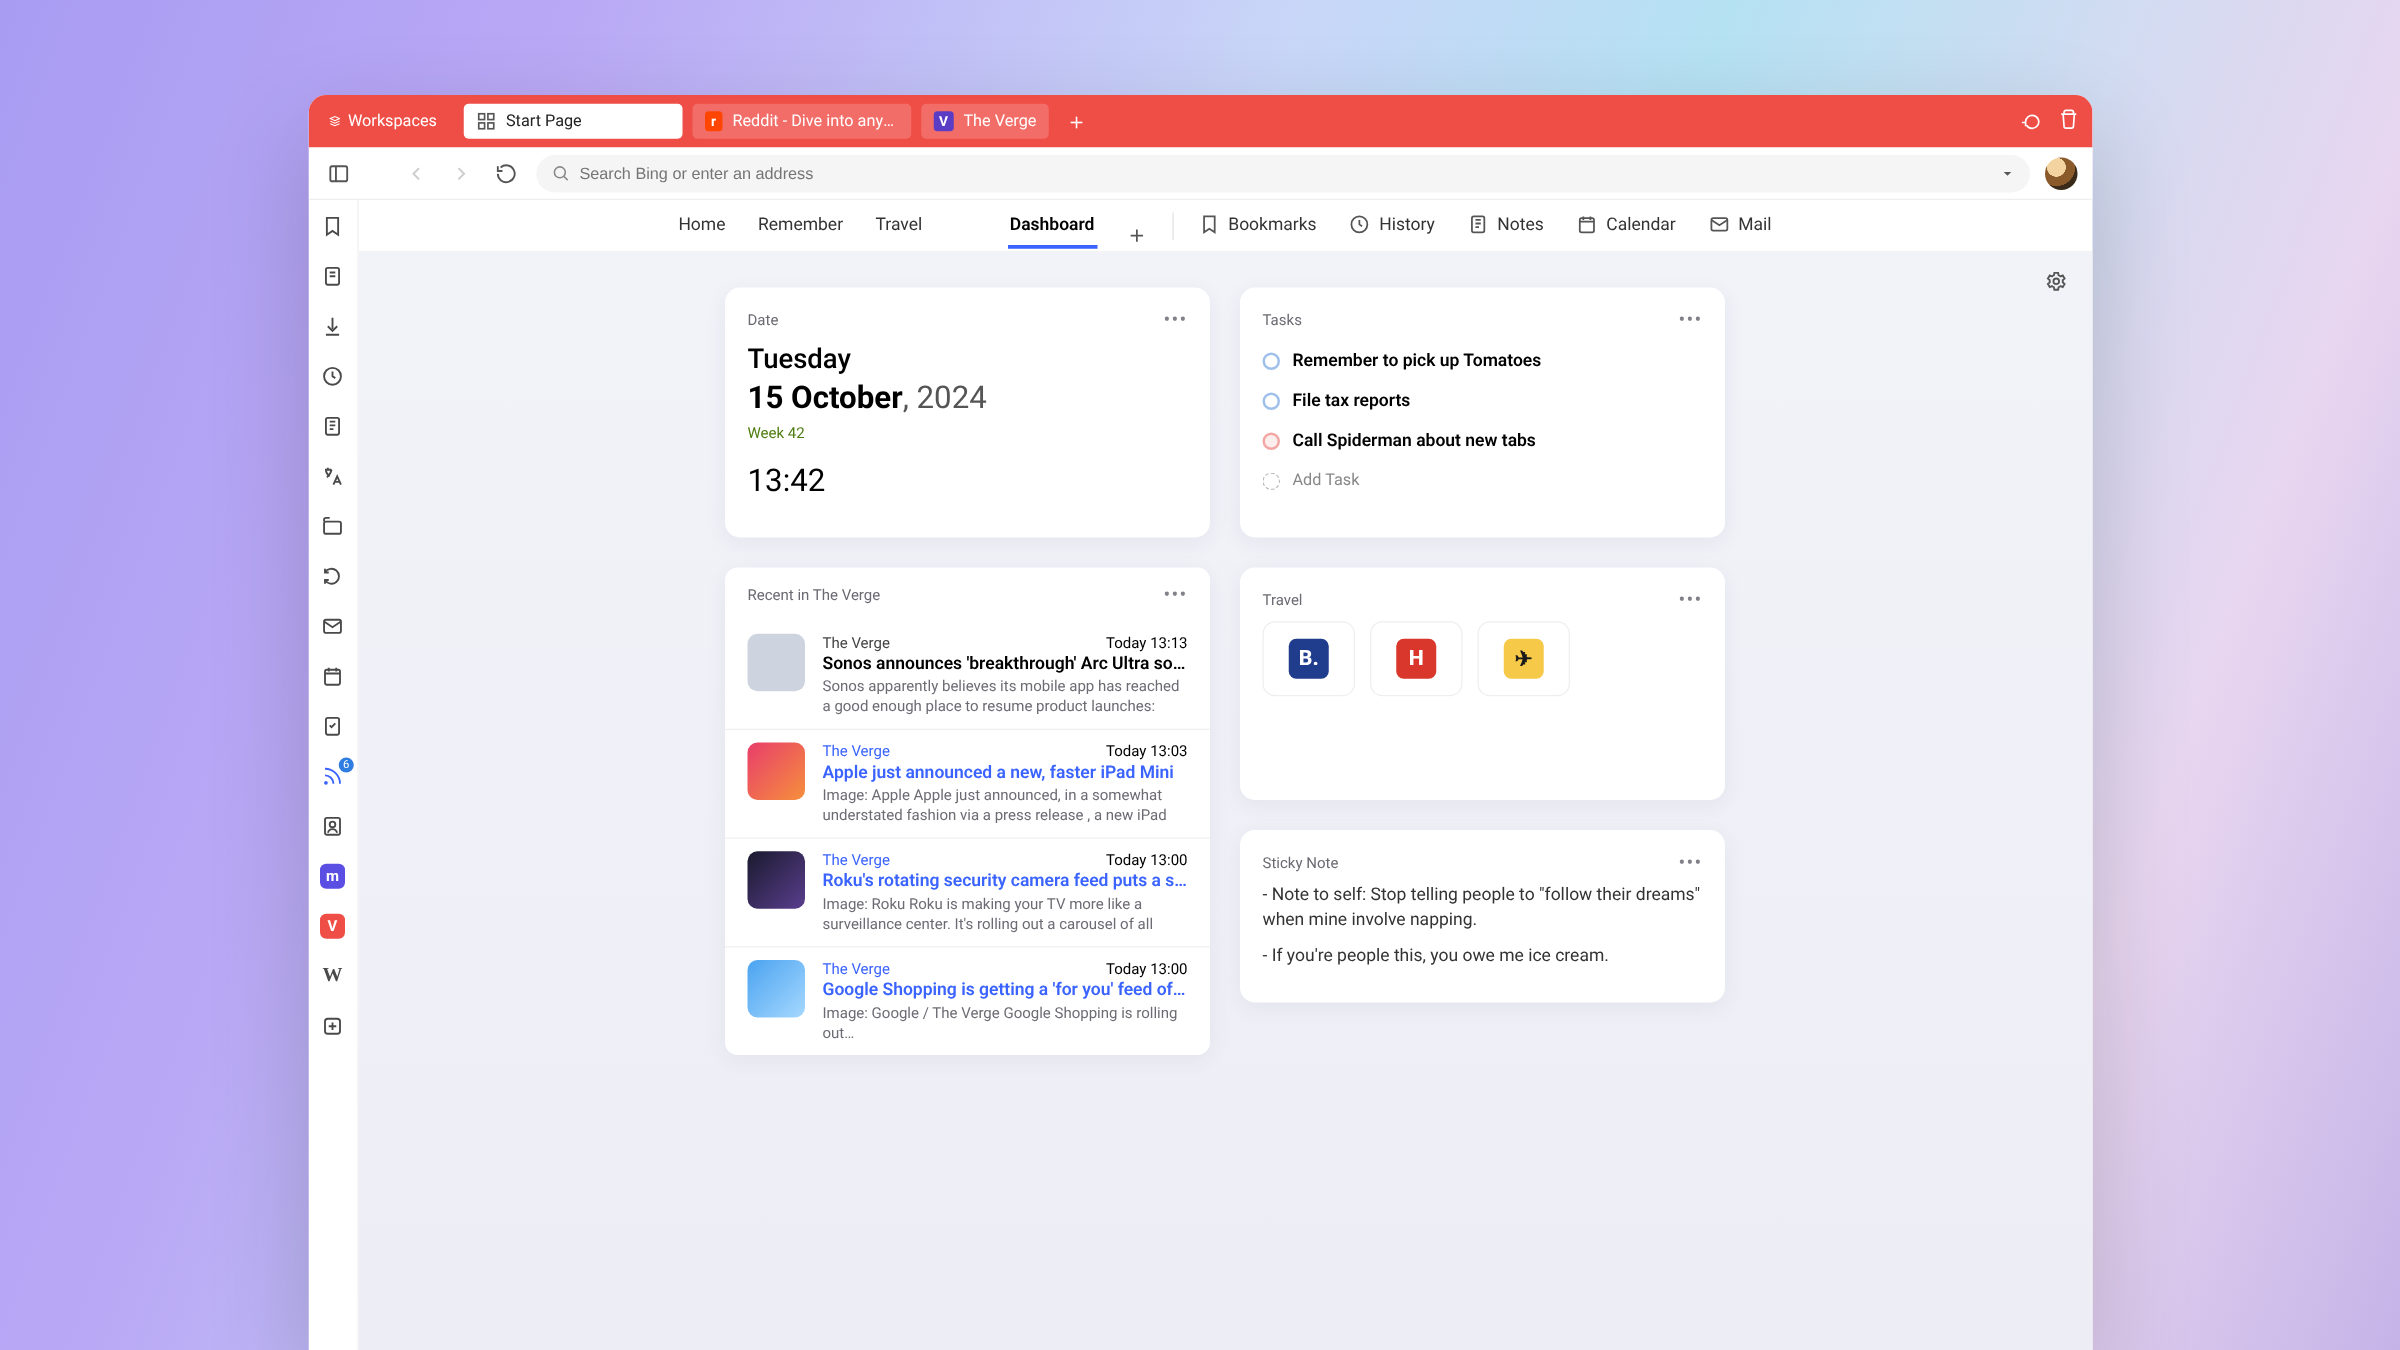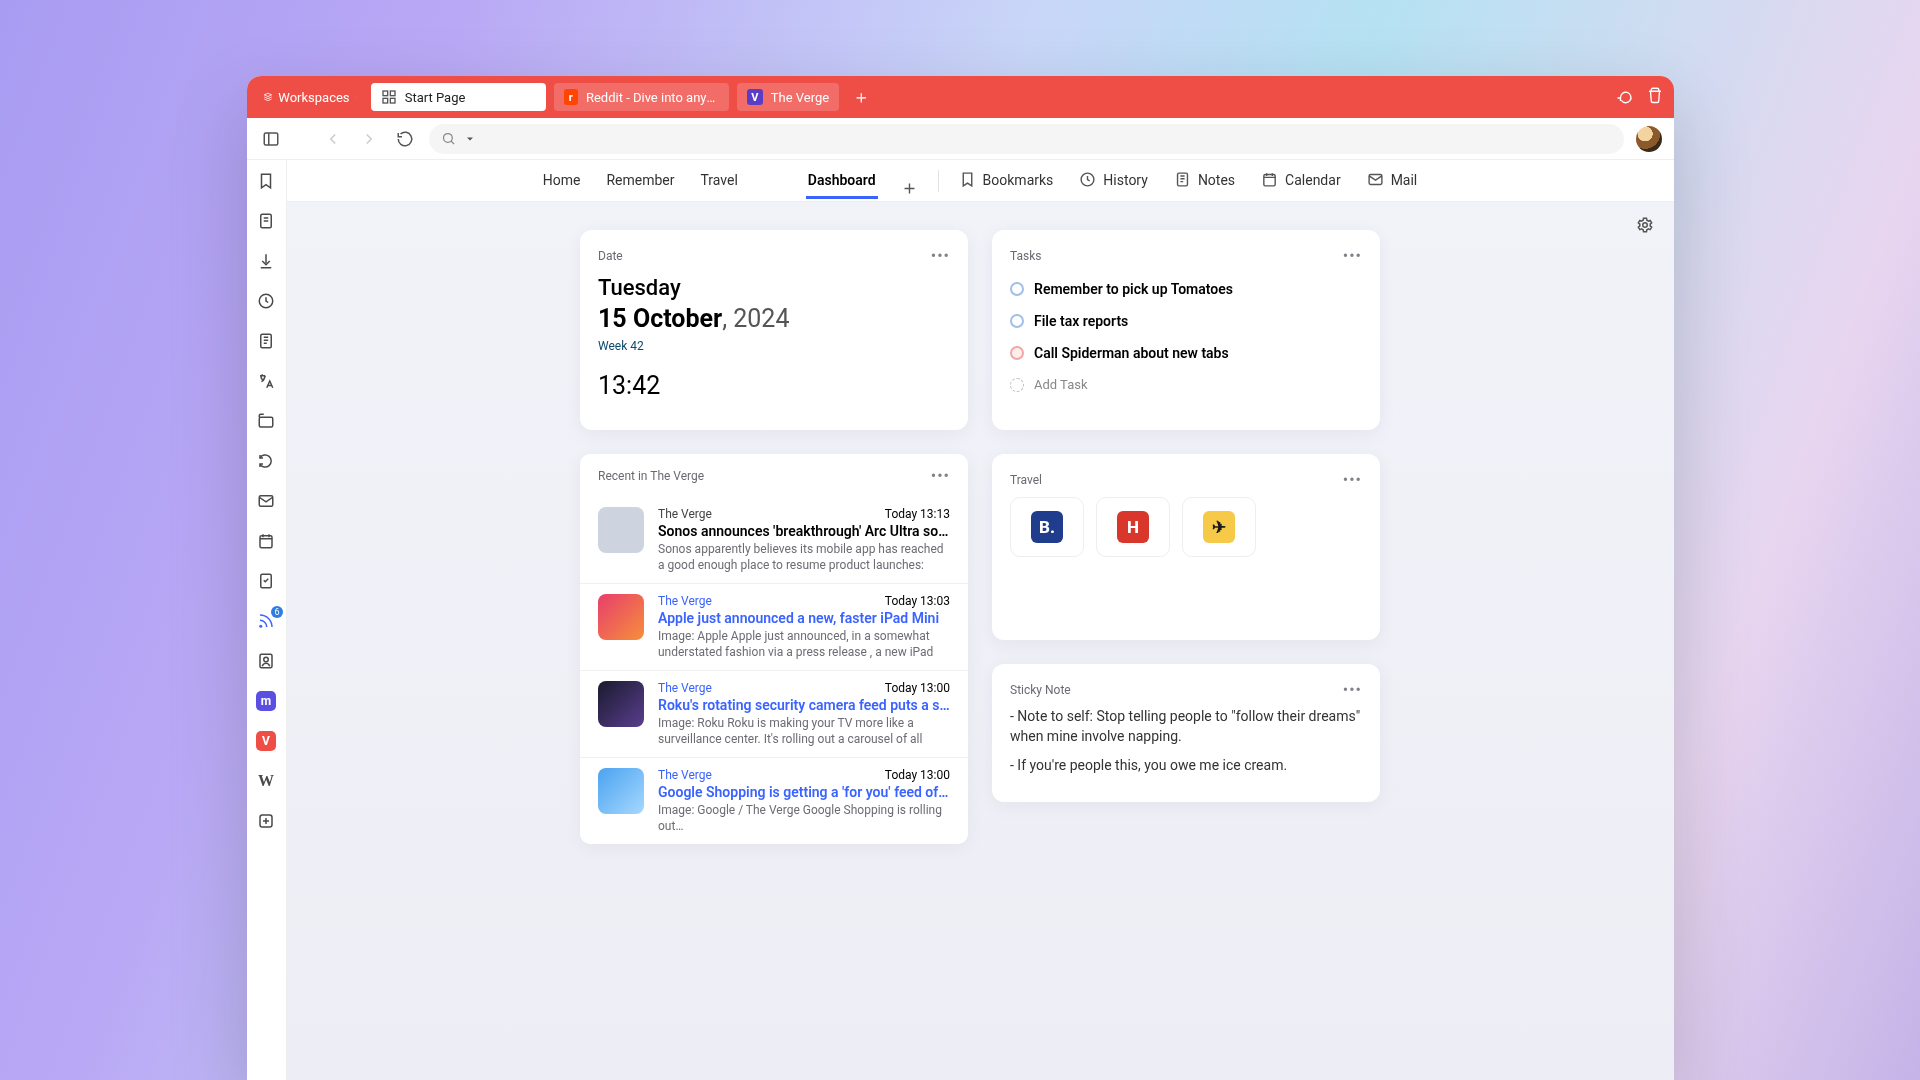--- a/index.html
+++ b/index.html
@@ -87,21 +87,21 @@
   background:#fff; border-radius:12px; box-shadow:0 4px 18px rgba(30,30,60,.06);
   padding:16px 18px;
 }
 .card-head { display:flex; justify-content:space-between; align-items:center; margin-bottom:8px; }
 .card-head .title { font-size:12px; color:#6a6a72; }
 .card-head .dots { cursor:pointer; color:#808088; letter-spacing:1px; }
 
 .date-card .day { font-size:22px; font-weight:500; margin-top:10px; }
 .date-card .big { font-size:25px; font-weight:700; margin-top:4px; }
 .date-card .big .year { font-weight:400; color:#555; }
-.date-card .week { font-size:12px; color:#0c4a6e; margin-top:6px; }
+.date-card .week { font-size:12px; color:#4d7c0f; margin-top:6px; }
 .date-card .time { font-size:25px; font-weight:400; margin-top:18px; }
 
 .tasks-card .task { display:flex; align-items:center; gap:10px; padding:8px 0; font-size:14px; font-weight:600;}
 .task .check { width:14px;height:14px;border-radius:50%;border:2px solid #9fc0ea;flex-shrink:0; }
 .task.red .check { border-color:#f2a7a5; background:#fdeeee; }
 .task.add { color:#888; font-weight:400; font-size:13px;}
 .task.add .check { border:1.5px dashed #bbb; }
 
 .feed-card { padding:12px 0 0 0;border-radius:10px; }
 .feed-card .card-head { padding:0 18px 4px; }
@@ -209,20 +209,21 @@
       <svg viewBox="0 0 24 24" fill="none" stroke="currentColor" stroke-width="2">
           <path d="M3 12a9 9 0 1 0 3-6.7"></path>
           <path d="M3 4v5h5"></path>
         </svg>
     </div>
     <div class="addr-bar">
       <svg viewBox="0 0 24 24" fill="none" stroke="#888" stroke-width="2" width="15" height="15">
           <circle cx="11" cy="11" r="7"></circle>
           <path d="M21 21l-5-5"></path>
         </svg>
+      <input placeholder="Search Bing or enter an address" style="">
       <svg viewBox="0 0 24 24" fill="#555" width="12" height="12">
           <path d="M6 9l6 6 6-6z"></path>
         </svg>
     </div>
     <div class="avatar"></div>
   </div>
 
   <div class="main">
 
     <div class="side-panel">

